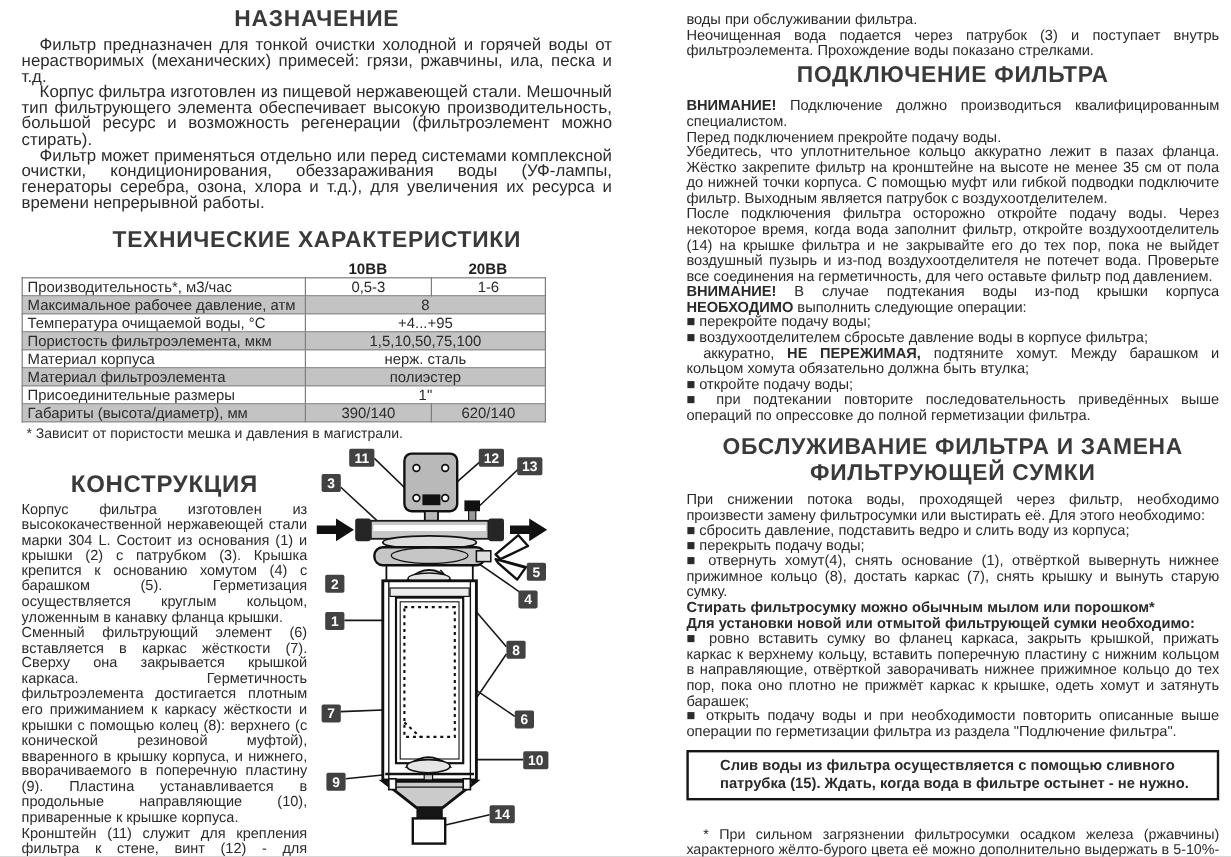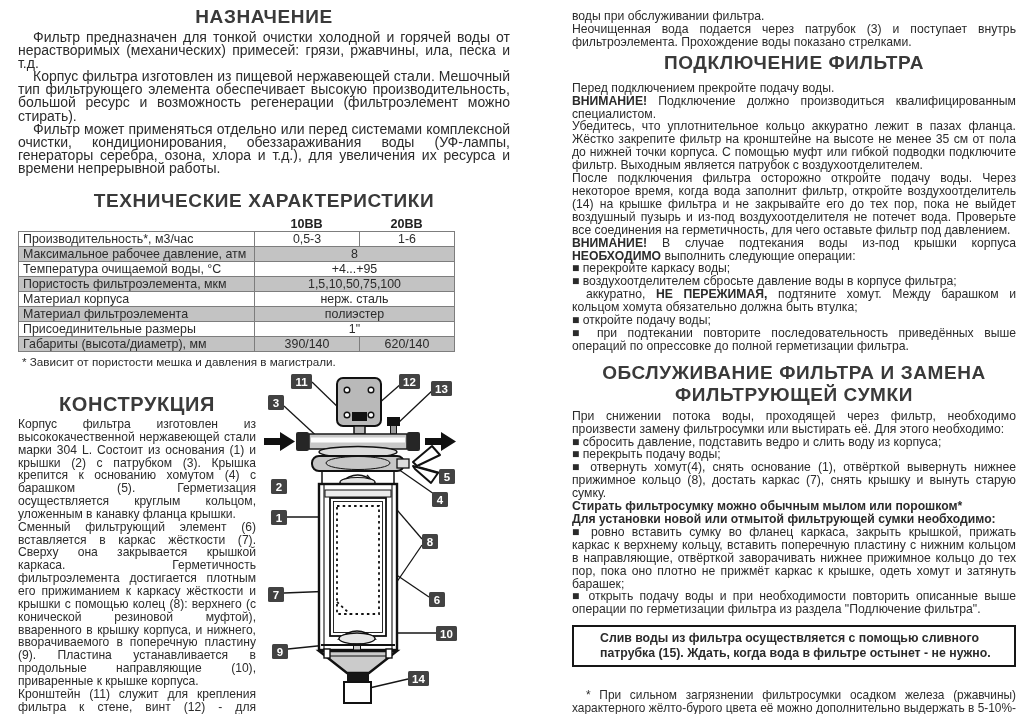--- a/index.html
+++ b/index.html
@@ -278,26 +278,26 @@
       </g>
     </svg>
   </div>
 
   <div class="col-right">
     <p class="rbody">воды при обслуживании фильтра.</p>
     <p class="rbody">Неочищенная вода подается через патрубок (3) и поступает внутрь фильтроэлемента. Прохождение воды показано стрелками.</p>
 
     <h1 class="sec">ПОДКЛЮЧЕНИЕ ФИЛЬТРА</h1>
 
+    <p class="rbody"><b class="warn">ВНИМАНИЕ!</b> <span>Подключение должно производиться квалифицированным специалистом.</span></p>
     <p class="rbody">Перед подключением прекройте подачу воды.</p>
-    <p class="rbody"><b class="warn">ВНИМАНИЕ!</b> <span>Подключение должно производиться квалифицированным специалистом.</span></p>
     <p class="rbody">Убедитесь, что уплотнительное кольцо аккуратно лежит в пазах фланца. Жёстко закрепите фильтр на кронштейне на высоте не менее 35 см от пола до нижней точки корпуса. С помощью муфт или гибкой подводки подключите фильтр. Выходным является патрубок с воздухоотделителем.</p>
     <p class="rbody">После подключения фильтра осторожно откройте подачу воды. Через некоторое время, когда вода заполнит фильтр, откройте воздухоотделитель (14) на крышке фильтра и не закрывайте его до тех пор, пока не выйдет воздушный пузырь и из-под воздухоотделителя не потечет вода. Проверьте все соединения на герметичность, для чего оставьте фильтр под давлением.</p>
     <p class="rbody"><b class="warn">ВНИМАНИЕ!</b> <span>В случае подтекания воды из-под крышки корпуса</span> <b class="warn">НЕОБХОДИМО</b> <span>выполнить следующие операции:</span></p>
-    <p class="rbody">■ перекройте каркасу воды;</p>
+    <p class="rbody">■ перекройте подачу воды;</p>
     <p class="rbody">■ воздухоотделителем сбросьте давление воды в корпусе фильтра;</p>
     <p class="rbody sub"><span>аккуратно,</span> <b class="warn">НЕ ПЕРЕЖИМАЯ,</b> <span>подтяните хомут. Между барашком и кольцом хомута обязательно должна быть втулка;</span></p>
     <p class="rbody">■ откройте подачу воды;</p>
     <p class="rbody">■ при подтекании повторите последовательность приведённых выше операций по опрессовке до полной герметизации фильтра.</p>
 
     <h1 class="sec two">
       <span>ОБСЛУЖИВАНИЕ ФИЛЬТРА И ЗАМЕНА</span><br>
       <span>ФИЛЬТРУЮЩЕЙ СУМКИ</span>
     </h1>
 

